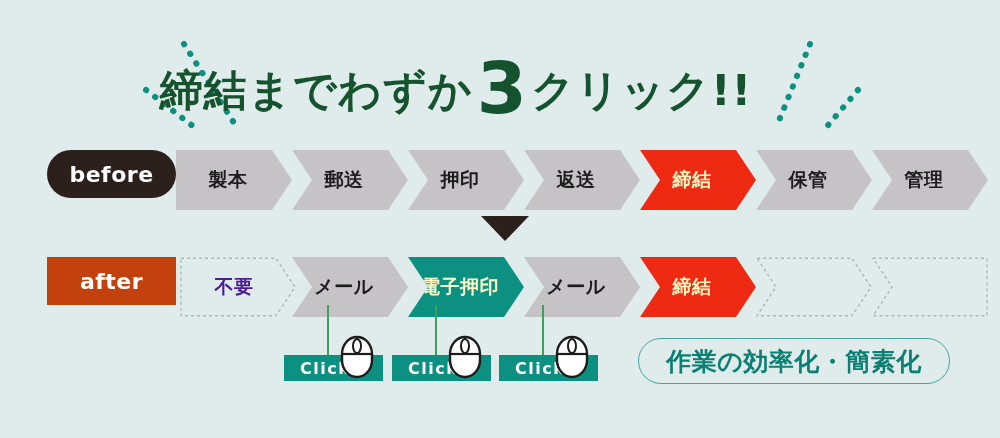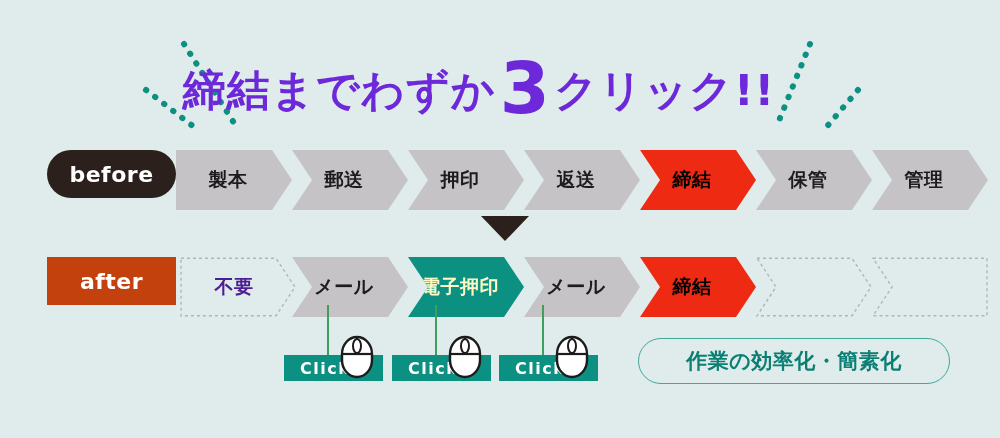--- a/index.html
+++ b/index.html
@@ -23,24 +23,23 @@
   }
 
   
   .headline {
     position: absolute;
     left: 0;
     top: 44px;
     width: 912px;
     text-align: center;
     white-space: nowrap;
-    color: #6d28d9;
+    color: #14532d;
     line-height: 1;
     z-index: 5;
-    margin-left: 23px;
   }
   .headline .hl-main {
     font-family: "DejaVu Sans", "Liberation Sans", sans-serif;
     font-size: 43px;
     font-weight: 700;
     letter-spacing: 1px;
     vertical-align: baseline;
   }
   .headline .hl-num {
     font-family: "DejaVu Sans", "Liberation Sans", sans-serif;
@@ -100,21 +99,21 @@
     justify-content: center;
     box-sizing: border-box;
     font-size: 19px;
     font-weight: 700;
     font-family: "DejaVu Sans", "Liberation Sans", sans-serif;
     letter-spacing: 0.5px;
   }
   .seg .seg-label { position: relative; left: -6px; }
 
   .seg-gray   { background: #c6c3c6; color: #1c1c1c; }
-  .seg-red    { background: #ee2a13; color: #000000; }
+  .seg-red    { background: #ee2a13; color: #fef9c3; }
   .seg-teal   { background: #0b9082; color: #fef9c3; }
   .seg-ghost  { background: transparent; color: #4c1d95; }
   .seg-first-solid {
     clip-path: polygon(0 0, calc(100% - 20px) 0, 100% 50%, calc(100% - 20px) 100%, 0 100%);
   }
   .seg-notch {
     clip-path: polygon(0 0, calc(100% - 20px) 0, 100% 50%, calc(100% - 20px) 100%, 0 100%, 20px 50%);
   }
 
   .ghost-svg {
@@ -191,21 +190,21 @@
     top: 338px;
     width: 312px;
     height: 46px;
     border: 1.6px solid #3fa79b;
     border-radius: 23px;
     box-sizing: border-box;
     display: flex;
     align-items: center;
     justify-content: center;
     color: #0b7f73;
-    font-size: 21px;
+    font-size: 25px;
     font-weight: 700;
     letter-spacing: 0.5px;
     font-family: "DejaVu Sans", "Liberation Sans", sans-serif;
     z-index: 3;
   }
 </style>
 </head>
 <body>
 
 <div id="stage">

